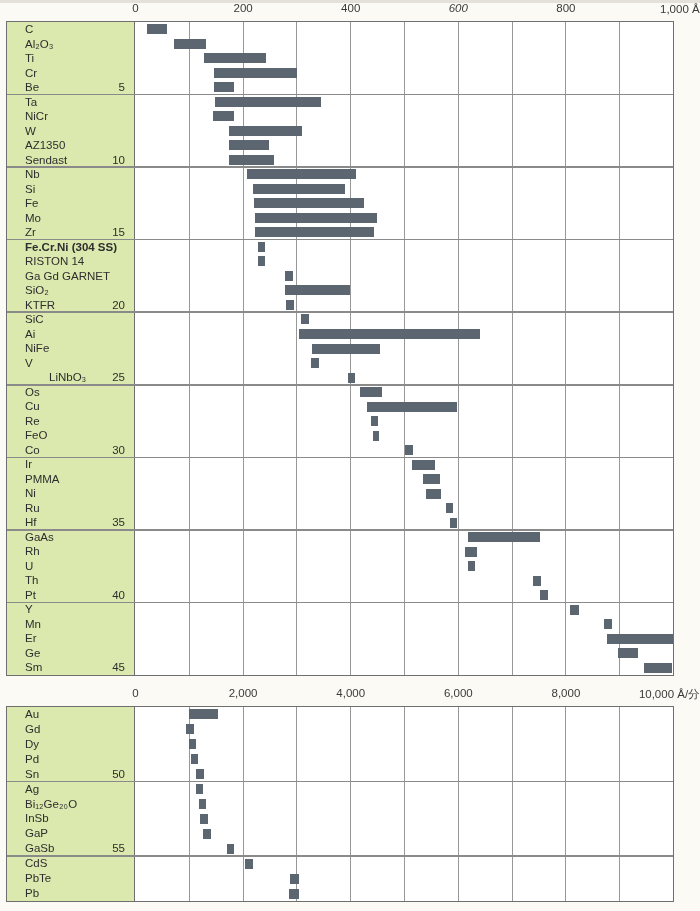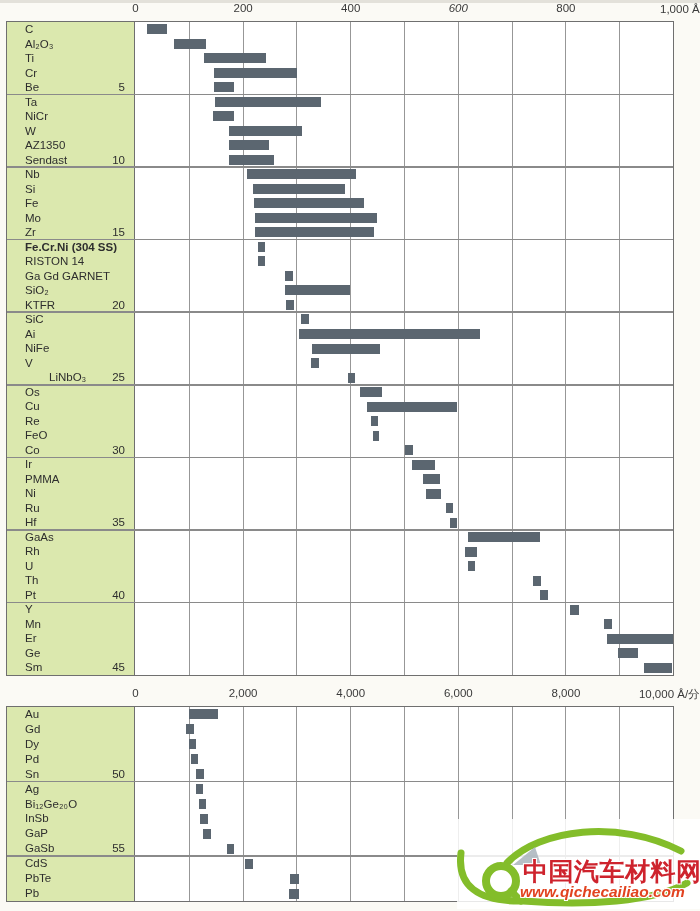--- a/index.html
+++ b/index.html
@@ -220,28 +220,13 @@
           <div class="mat-label" style="left: 18px; top: 149.231px; line-height: 14.9231px;">CdS</div>
           <div class="rate-bar" style="left: 238.021px; width: 8.07px; top: 151.692px; height: 10px; background: rgb(91, 102, 112);"></div>
           <div class="mat-label" style="left: 18px; top: 164.154px; line-height: 14.9231px;">PbTe</div>
           <div class="rate-bar" style="left: 282.944px; width: 9.146px; top: 166.615px; height: 10px; background: rgb(91, 102, 112);"></div>
           <div class="mat-label" style="left: 18px; top: 179.077px; line-height: 14.9231px;">Pb</div>
           <div class="rate-bar" style="left: 281.868px; width: 10.222px; top: 181.538px; height: 10px; background: rgb(91, 102, 112);"></div>
         </div>
       </div>
     </div>
 
-  <div class="watermark">
-    <svg class="wm-svg" width="243" height="90" viewBox="0 0 243 90">
-
-      <path d="M 4,34 C 0,66 20,83 66,82 C 130,87 196,83 230,64" fill="none" stroke="#83bd2a" stroke-width="7" stroke-linecap="round"></path>
-
-      <path d="M 50,44 C 82,10 162,0 224,32" fill="none" stroke="#83bd2a" stroke-width="7" stroke-linecap="round"></path>
-
-      <polygon points="56,46 78,28 84,46" fill="#a9b4bc" opacity="0.85"></polygon>
-
-      <circle cx="44" cy="62" r="15" fill="none" stroke="#83bd2a" stroke-width="8"></circle>
-      <line x1="54" y1="72" x2="64" y2="82" stroke="#83bd2a" stroke-width="7" stroke-linecap="round"></line>
-    </svg>
-    <div class="wm-name">中国汽车材料网</div>
-    <div class="wm-url">www.qichecailiao.com</div>
-  </div>
 </div>
 
 </body></html>

